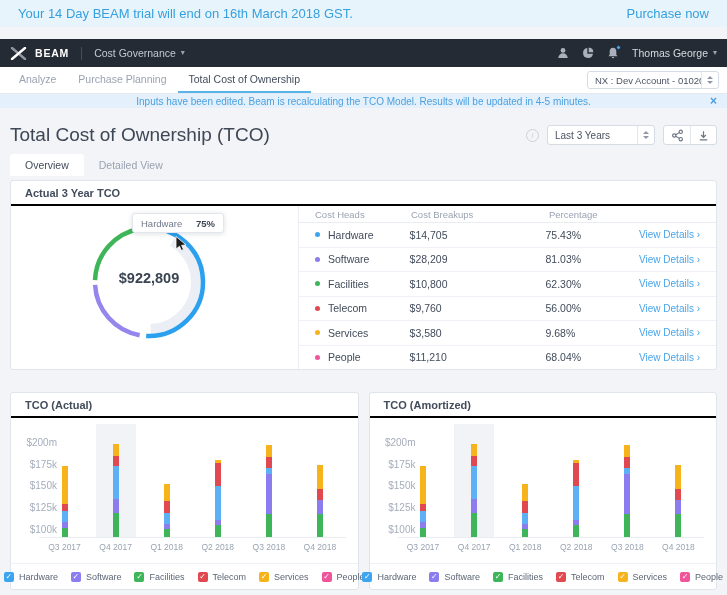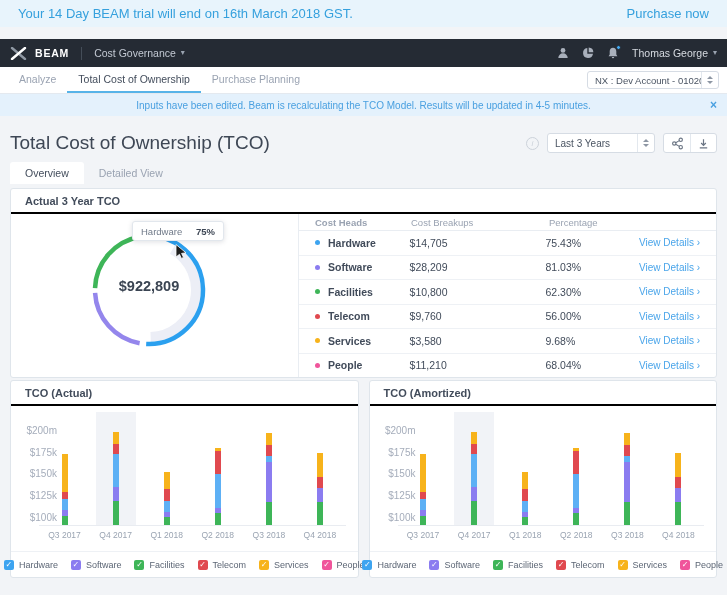--- a/index.html
+++ b/index.html
@@ -35,21 +35,21 @@
   .select-box .txt{padding:0 7px;white-space:nowrap;overflow:hidden;}
   .spin{display:flex;flex-direction:column;gap:2px;padding:0 5px;border-left:1px solid #e3e8ee;
     height:100%;justify-content:center;}
   .tri-up{width:0;height:0;border-left:3px solid transparent;border-right:3px solid transparent;
     border-bottom:3.5px solid #8d96a3;}
   .tri-dn{width:0;height:0;border-left:3px solid transparent;border-right:3px solid transparent;
     border-top:3.5px solid #8d96a3;}
   .account-select{margin-left:auto;align-self:center;height:18px;width:132px;justify-content:space-between;}
 
   
-  .notice{height:22px;background:#e4f1fc;display:flex;align-items:center;justify-content:center;
+  .notice{height:14px;background:#e4f1fc;display:flex;align-items:center;justify-content:center;
     font-size:10px;color:#4aa0e0;position:relative;}
   .notice-close{position:absolute;right:10px;font-size:12px;font-weight:bold;cursor:pointer;color:#4aa0e0;}
 
   
   .content{padding:10px 10px 0;}
   .title-row{height:34px;display:flex;align-items:center;justify-content:space-between;}
   h1{margin:0;font-size:19px;font-weight:400;color:#3e4755;}
   .controls{display:flex;align-items:center;gap:8px;}
   .info-circ{width:13px;height:13px;border-radius:50%;border:1px solid #ccd2da;color:#ccd2da;
     font-size:8px;display:flex;align-items:center;justify-content:center;font-style:italic;cursor:pointer;}
@@ -77,29 +77,29 @@
     border:1px solid #e2e7ed;border-radius:3px;box-shadow:0 1px 5px rgba(40,50,70,.15);
     display:flex;align-items:center;justify-content:space-between;padding:0 8px;z-index:3;}
   .d-tooltip .tl{font-size:9.5px;color:#707a89;}
   .d-tooltip .tv{font-size:9.5px;font-weight:bold;color:#3d4654;}
   .cursor-ic{position:absolute;left:164px;top:30px;z-index:4;}
 
   .tco-table{flex:1;border-left:1px solid #e9edf2;display:flex;flex-direction:column;min-width:0;}
   .t-row{display:flex;align-items:center;flex:1;border-bottom:1px solid #eef1f5;padding:0 16px;}
   .t-row:last-child{border-bottom:none;}
   .t-head{flex:0 0 17px;font-size:9.5px;color:#9aa3b2;border-bottom:1px solid #e9edf2;}
-  .c1{width:96px;display:flex;align-items:center;gap:8px;font-size:10.5px;color:#414b5a;font-weight:bold;}
+  .c1{width:96px;display:flex;align-items:center;gap:8px;font-size:10.5px;color:#414b5a;}
   .c2{width:138px;font-size:10.5px;color:#414b5a;}
   .c3{width:95px;font-size:10.5px;color:#414b5a;}
   .c4{flex:1;text-align:right;font-size:10px;color:#4aa5ea;cursor:pointer;white-space:nowrap;}
   .dot{width:5px;height:5px;border-radius:50%;flex:0 0 auto;}
   .t-head .c1,.t-head .c2,.t-head .c3{font-size:9.5px;color:#9aa3b2;}
 
   
-  .charts-row{display:flex;gap:10px;margin-top:2px;}
+  .charts-row{display:flex;gap:10px;margin-top:22px;}
   .chart-card{flex:1;height:198px;display:flex;flex-direction:column;min-width:0;}
   .chart-body{flex:1;position:relative;}
   .plot{position:absolute;left:28px;right:12px;top:6px;height:114px;
     border-bottom:1px solid #e9ecf1;}
   .slots{position:absolute;left:0;right:0;top:0;bottom:0;display:flex;}
   .slot{flex:1;position:relative;}
   .hl-col{position:absolute;left:50%;transform:translateX(-50%);width:40px;top:0;bottom:0;
     background:#f1f3f7;}
   .bar{position:absolute;left:50%;transform:translateX(-50%);bottom:0;width:6px;
     display:flex;flex-direction:column-reverse;}
@@ -160,22 +160,22 @@
       </span>
       <span class="user">
         <span>Thomas George</span>
         <span class="chev">▾</span>
       </span>
     </div>
   </div>
 
   <div class="tabbar">
     <div class="tab">Analyze</div>
+    <div class="tab">Purchase Planning</div>
     <div class="tab active">Total Cost of Ownership</div>
-    <div class="tab">Purchase Planning</div>
     <div class="select-box account-select">
       <span class="txt">NX : Dev Account - 010203040506...</span>
       <span class="spin">
           <span class="tri-up"></span>
           <span class="tri-dn"></span>
         </span>
     </div>
   </div>
 
   <div class="notice">

